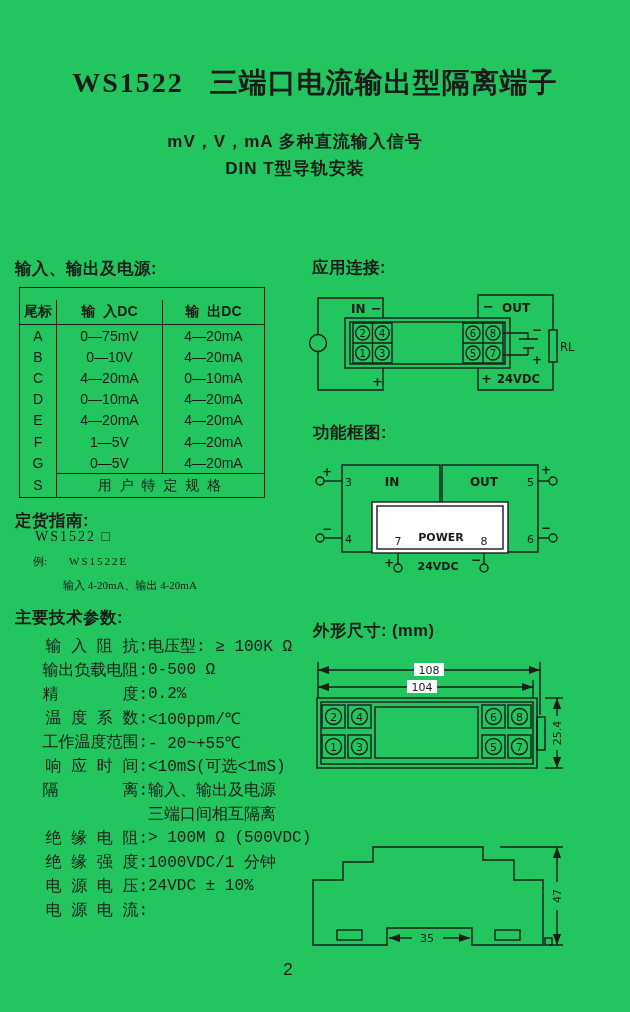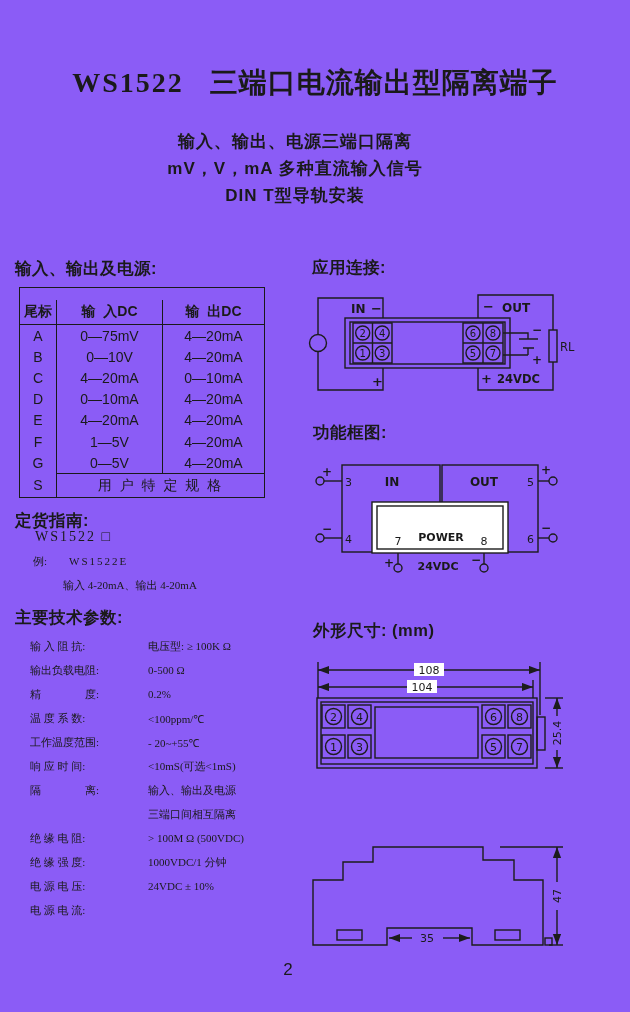--- a/index.html
+++ b/index.html
@@ -1,17 +1,17 @@
 <!DOCTYPE html>
 <html><head>
 <meta charset="utf-8">
 <style>
   html,body{margin:0;padding:0;background:#e8e8e8;}
   .page{
-    position:relative;width:630px;height:1012px;background:#8b5cf6;
+    position:relative;width:630px;height:1012px;background:#22c55e;
     font-family:"Liberation Sans",sans-serif;color:#1a1a1a;overflow:hidden;
     margin:0 auto;
   }
   .abs{position:absolute;}
   .title-line{
     left:0;top:64px;width:630px;text-align:center;font-size:28px;font-weight:bold;
     letter-spacing:1px;white-space:pre;
   }
   .title-line .model{font-family:"Liberation Serif",serif;letter-spacing:2px;margin-right:26px;}
   .subtitle{
@@ -30,38 +30,37 @@
   .rtable .c3{flex:1;text-align:center;white-space:pre;}
   .rtable .hdr{height:24px;font-weight:bold;}
   .rtable .hdr .c1,.rtable .hdr .c2,.rtable .hdr .c3{border-bottom:0;}
   .rtable .hdr{border-bottom:1.6px solid #1a1a1a;margin-top:12px;}
   .rtable .body-row{height:21.2px;}
   .rtable .srow{height:24px;}
   .rtable .srow .cm{flex:1;border-top:1.6px solid #1a1a1a;align-self:stretch;display:flex;align-items:center;justify-content:center;white-space:pre;letter-spacing:2px;}
   
   .serif{font-family:"Liberation Serif",serif;}
   .order-line{font-size:11px;white-space:pre;}
-  .params{left:30px;top:634px;width:290px;font-family:Liberation Serif, serif;font-size:11px;}
+  .params{left:30px;top:634px;width:290px;font-family:Liberation Mono, monospace;font-size:16px;text-align:right;}
   .params .prow{height:24px;display:flex;align-items:center;white-space:pre;}
   .params .plabel{display:inline-block;width:118px;flex:0 0 118px;white-space:pre;}
   .params .pvalue{white-space:pre;}
   .pagenum{left:0;top:960px;width:576px;text-align:center;font-size:17px;}
   svg{display:block;}
   svg text{font-family:"DejaVu Sans",sans-serif;fill:#1a1a1a;}
   .dseries{stroke:#1c1c1c;stroke-width:1.4;fill:none;}
 </style>
 </head>
 <body>
 
 <div class="page">
 
   <div class="abs title-line"><span class="model">WS1522</span><span>三端口电流输出型隔离端子</span></div>
 
   <div class="abs subtitle">
-    <div>输入、输出、电源三端口隔离</div>
     <div>mV，V，mA 多种直流输入信号</div>
     <div>DIN T型导轨安装</div>
   </div>
 
   <div class="abs sec-head" style="left:15px;top:258px;">输入、输出及电源:</div>
 
   <div class="abs rtable">
     <div class="row hdr">
       <div class="c1">尾标</div>
       <div class="c2">输  入DC</div>

